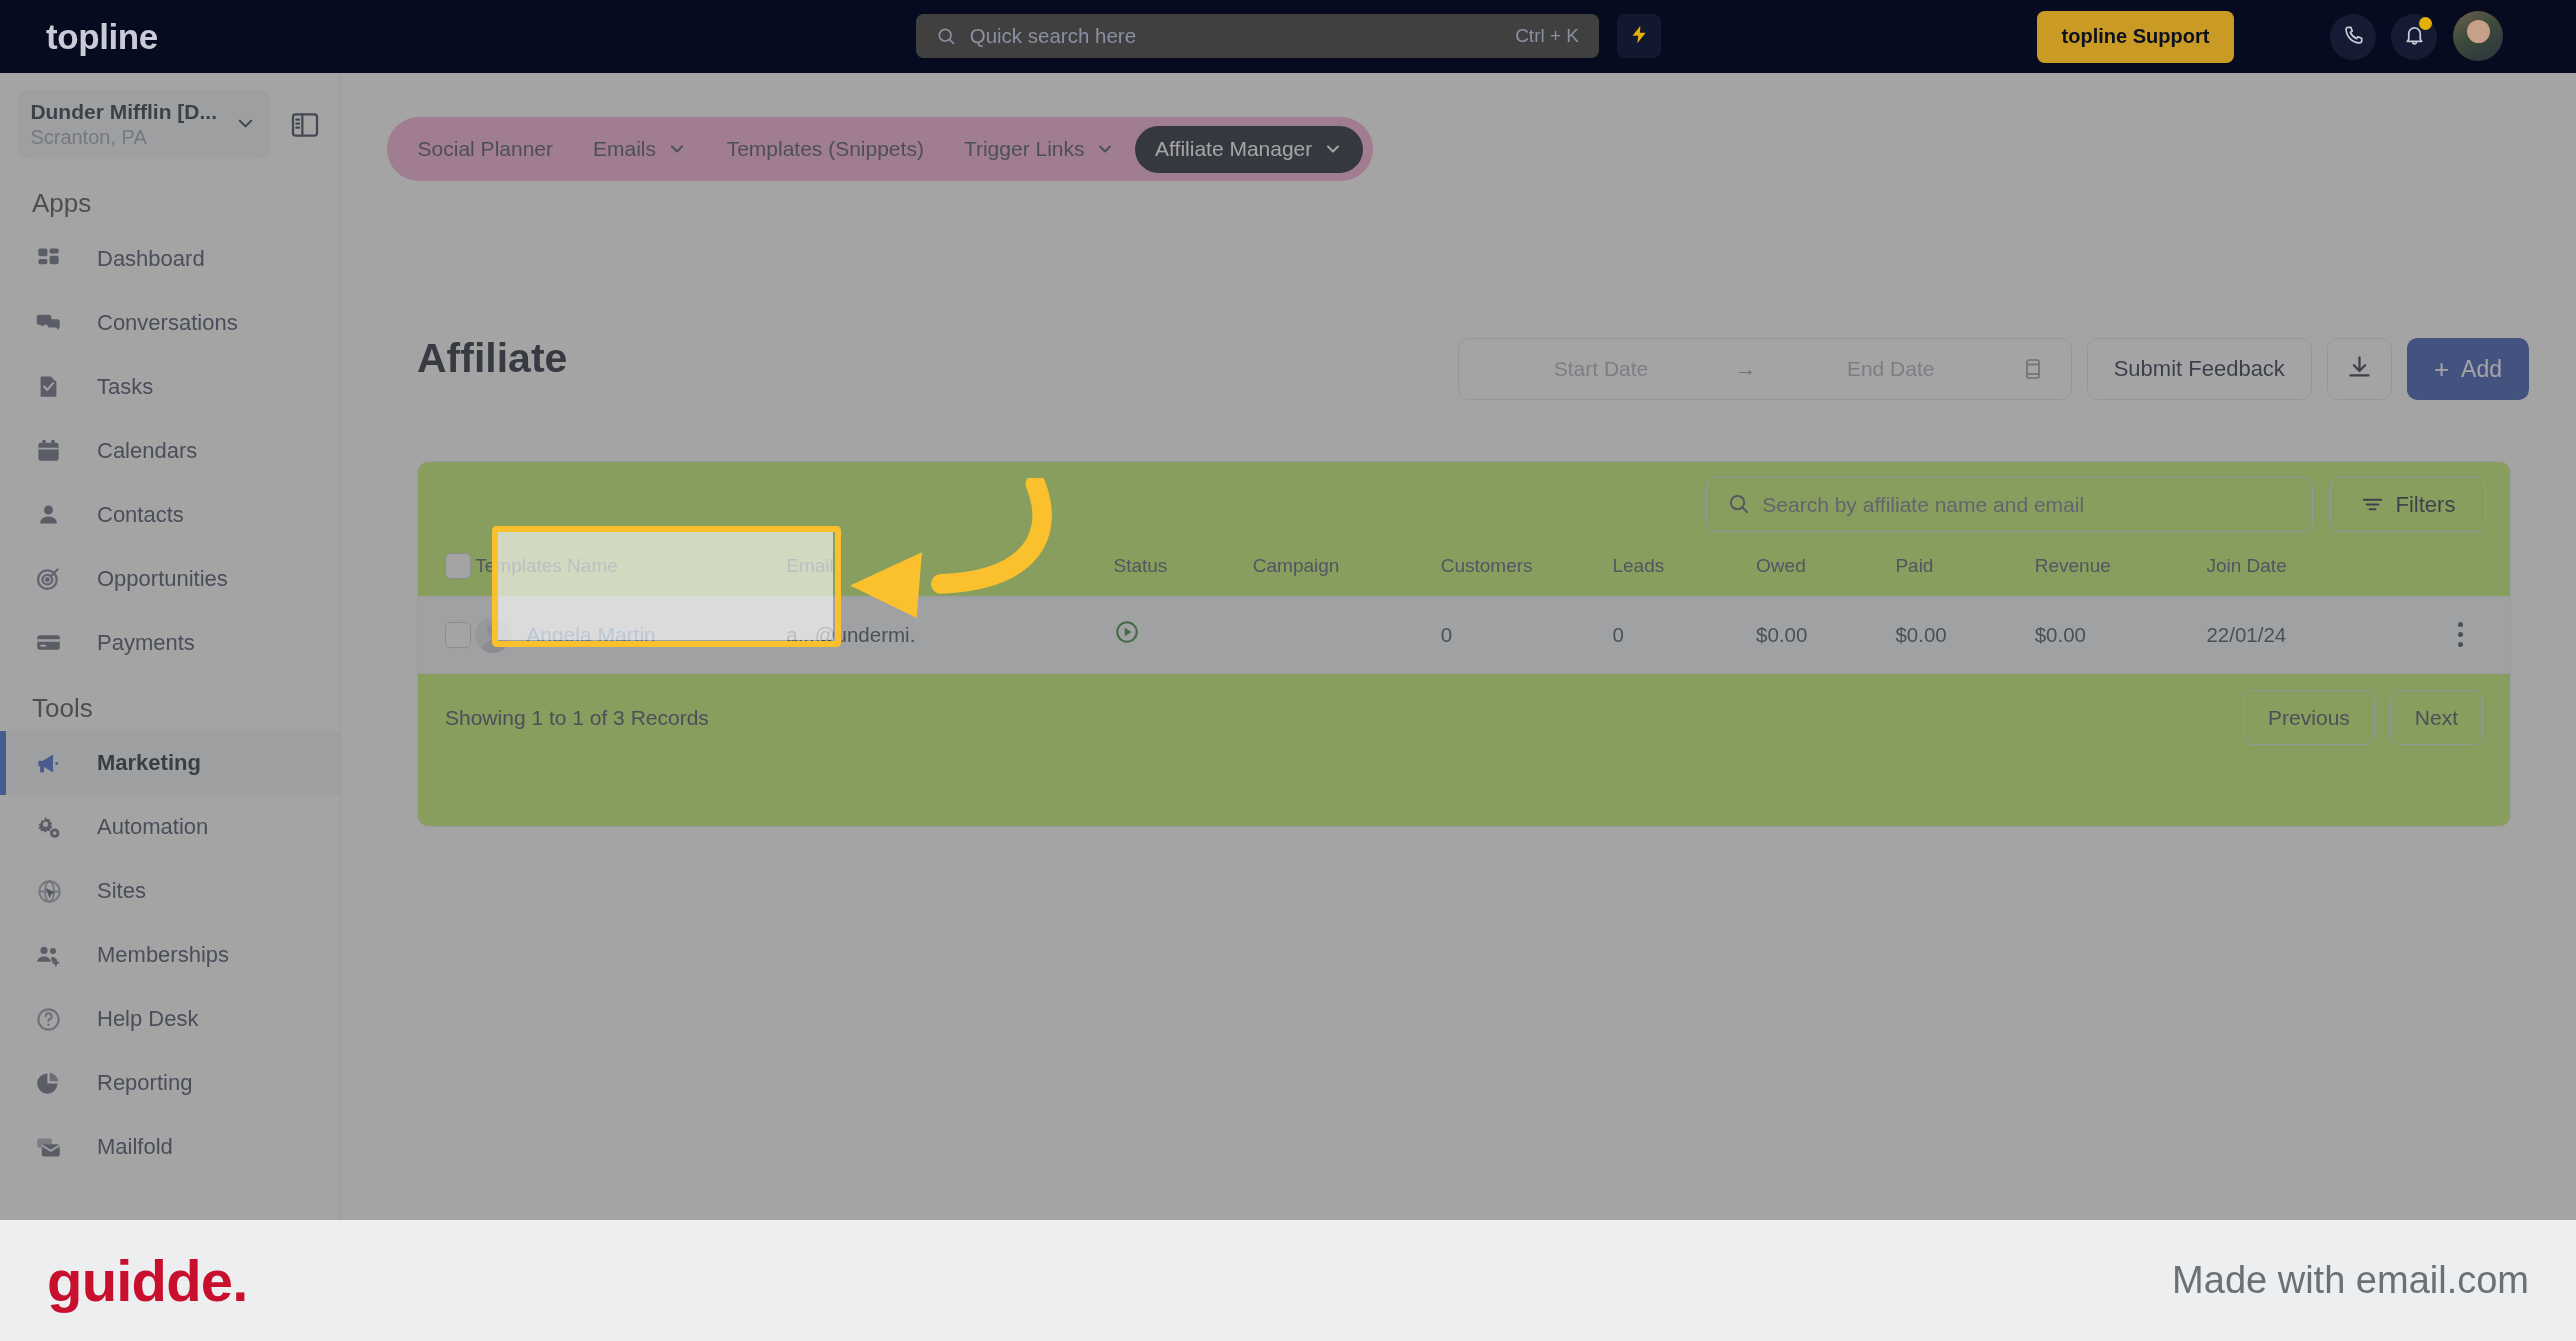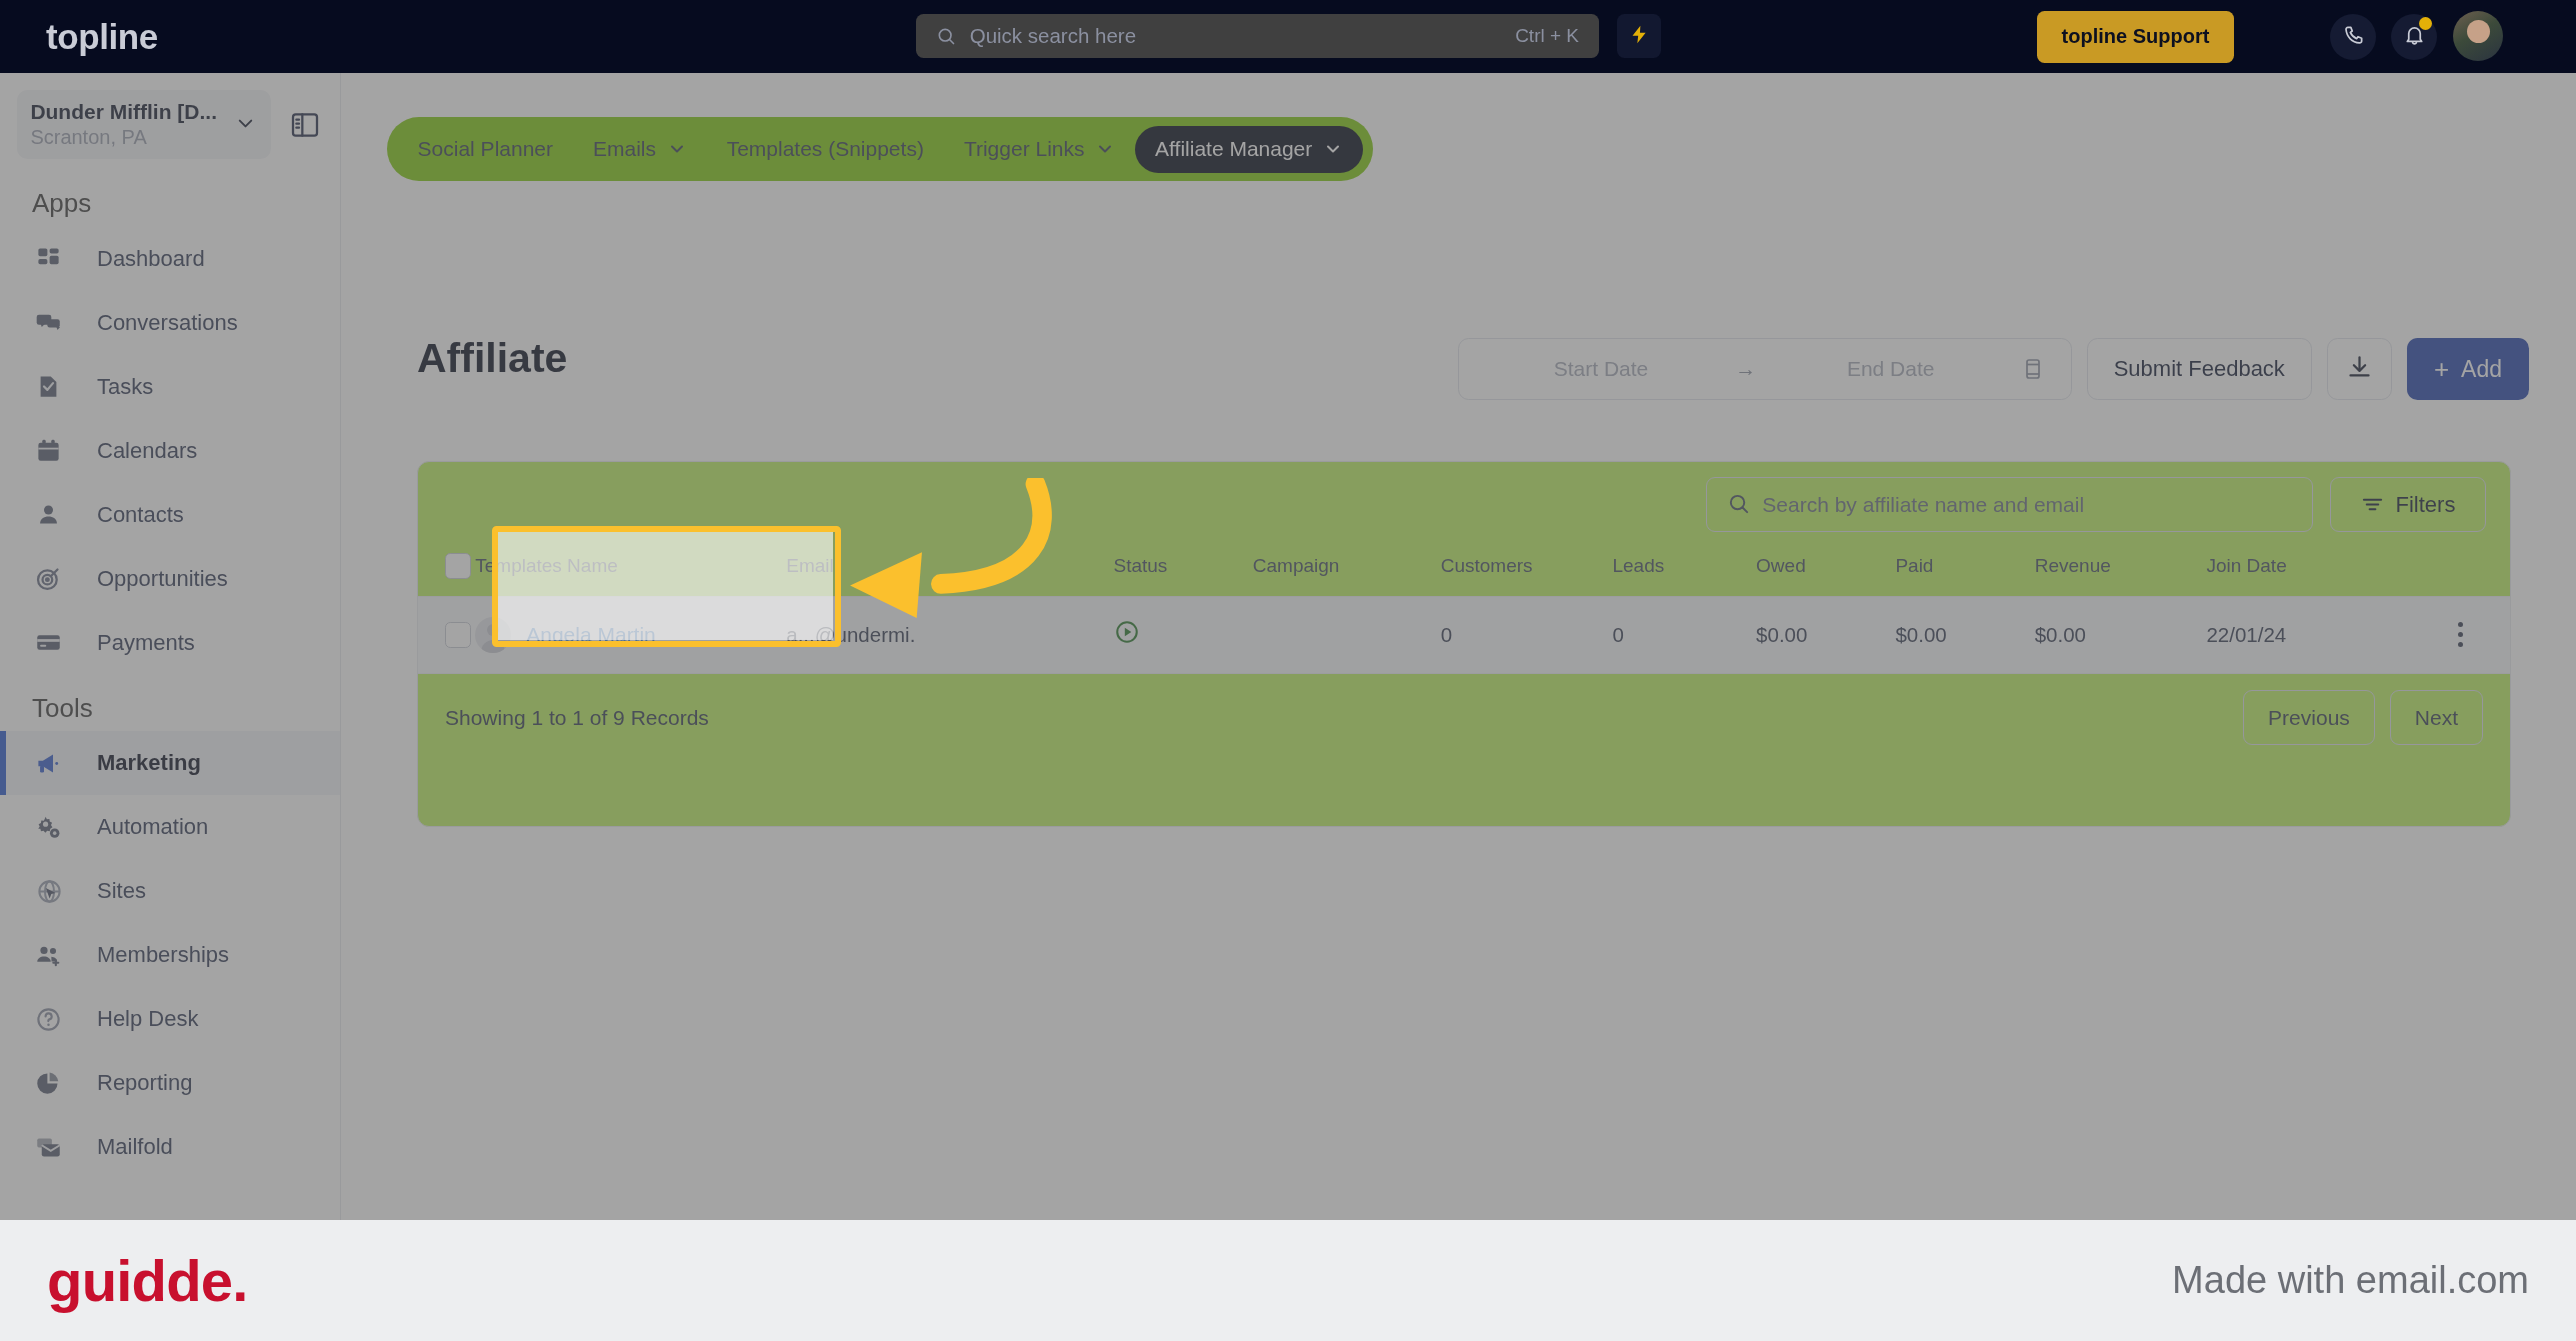--- a/index.html
+++ b/index.html
@@ -177,21 +177,21 @@
   .main {
     position: absolute; left: 341px; top: 73px;
     width: 2235px; height: 1268px;
     background: #ffffff;
   }
 
   
   .tabbar {
     position: absolute; left: 46px; top: 44px;
     height: 64px;
-    background: #84cc16;
+    background: #f9a8d4;
     border-radius: 32px;
     display: flex; align-items: center;
     padding: 0 10.6px;
   }
   .tab {
     display: flex; align-items: center;
     height: 47px; padding: 0 20px;
     border-radius: 24px;
     color: #3b4359; font-size: 21px;
     white-space: nowrap;
@@ -734,21 +734,21 @@
                 <span></span>
                   <span></span>
                   <span></span>
               </span>
             </td>
           </tr>
         </tbody>
       </table>
 
       <div class="card-foot">
-        <div class="showing">Showing 1 to 1 of 9 Records</div>
+        <div class="showing">Showing 1 to 1 of 3 Records</div>
         <div class="pager">
           <div class="pg-btn">Previous</div>
           <div class="pg-btn">Next</div>
         </div>
       </div>
     </section>
   </main>
 
   <div class="dim-veil"></div>
 

